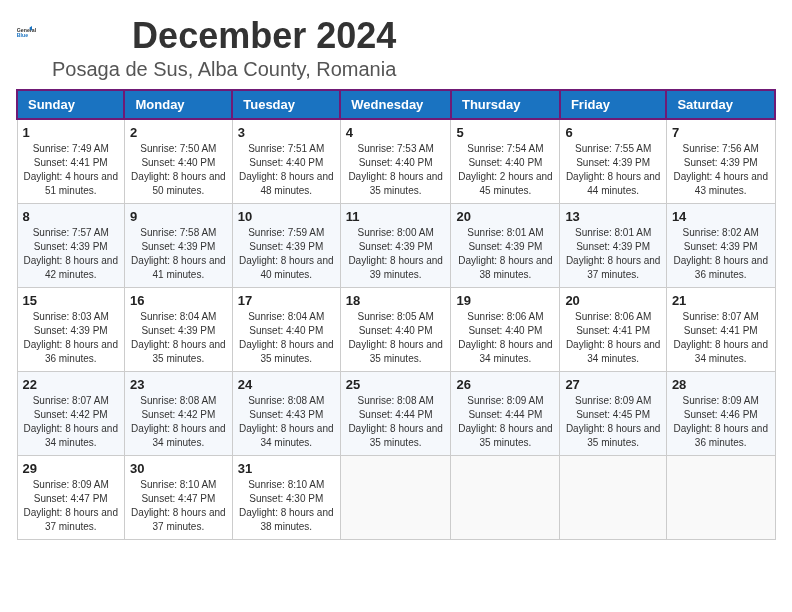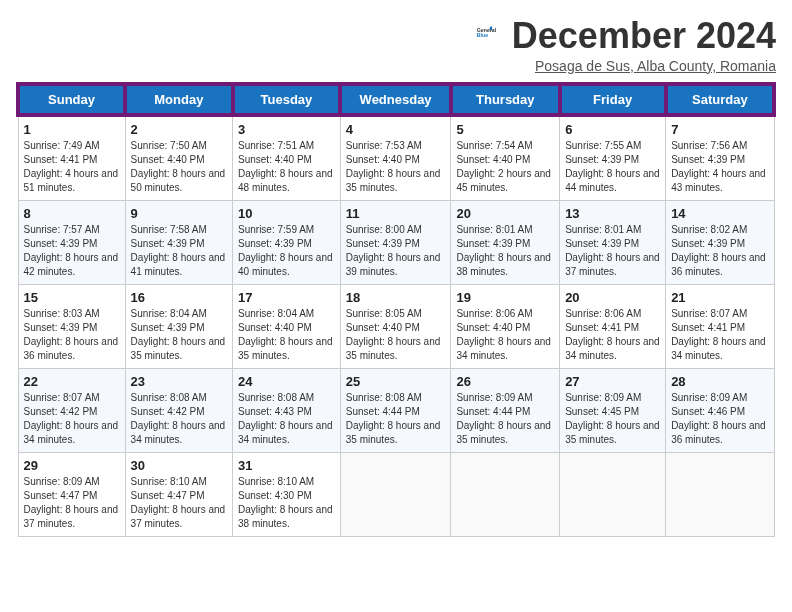--- a/index.html
+++ b/index.html
@@ -6,21 +6,21 @@
     body {
       font-family: Arial, sans-serif;
       background: #fff;
       width: 792px;
       min-height: 612px;
       padding: 16px;
     }
     .header {
       display: flex;
       align-items: flex-start;
-      justify-content: flex-end;
+      justify-content: flex-start;
       margin-bottom: 8px;
     }
     .logo {
       display: flex;
       align-items: center;
       gap: 4px;
     }
     .logo-icon {
       width: 32px;
       height: 32px;
@@ -28,38 +28,37 @@
     .title-block {
       text-align: right;
     }
     .calendar-title {
       font-size: 36px;
       font-weight: bold;
       color: #333;
       line-height: 1.1;
     }
     .calendar-subtitle {
-      font-size: 14px;
+      font-size: 20px;
       color: #555;
       margin-top: 2px;
-      text-decoration: underline;
     }
     .calendar {
       width: 100%;
       border-collapse: collapse;
       margin-top: 4px;
     }
     .calendar th {
       background: #1a73c1;
       color: #fff;
       font-size: 13px;
       font-weight: bold;
       padding: 6px 10px;
-      text-align: center;
-      border: 4px solid #701a75;
+      text-align: left;
+      border: 2px solid #701a75;
     }
     .calendar td {
       border: 1px solid #ccc;
       vertical-align: top;
       padding: 5px 5px;
       width: 113px;
       background: #fff;
     }
     .calendar tr:nth-child(even) td {
       background: #f5f8fc;
@@ -68,20 +67,21 @@
       font-size: 13px;
       font-weight: bold;
       color: #222;
       display: block;
       margin-bottom: 2px;
     }
     .day-detail {
       font-size: 10px;
       color: #333;
       line-height: 1.4;
+      text-align: center;
     }
     .empty-cell {
       background: #f9f9f9 !important;
     }
   </style>
 </head>
 <body>
 
 <div class="header">
   <div class="logo">

